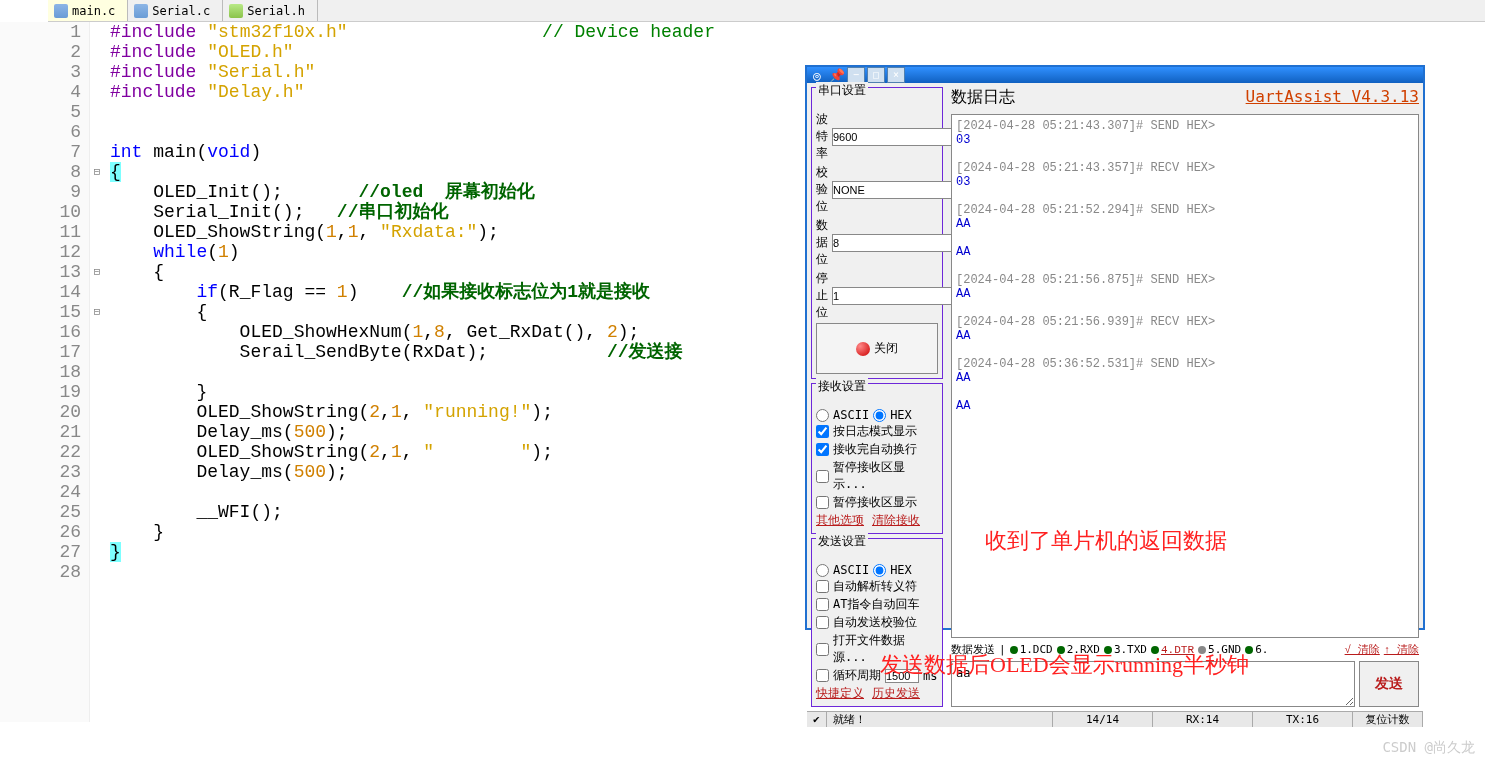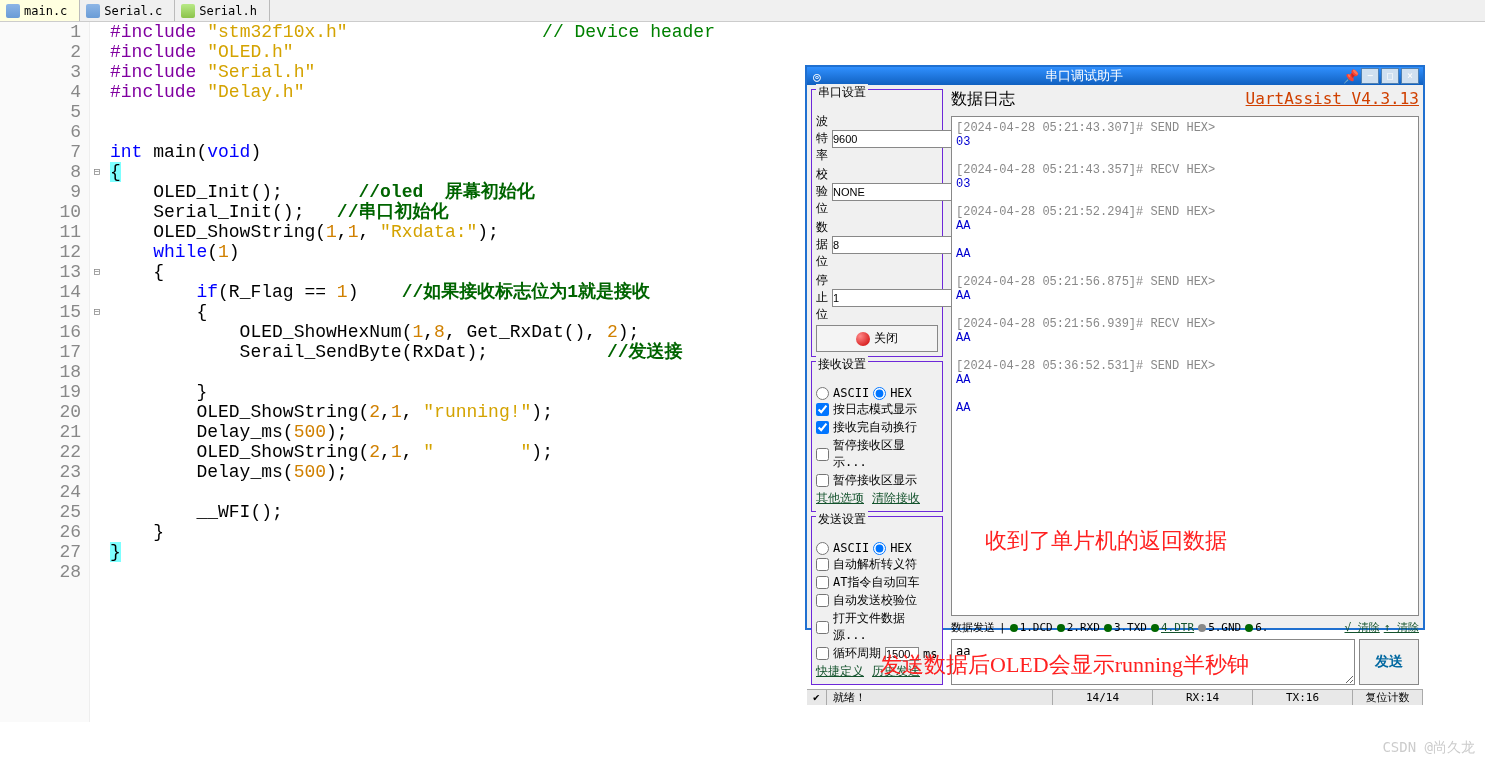--- a/index.html
+++ b/index.html
@@ -1,18 +1,18 @@
 <!DOCTYPE html>
 <html><head>
 <meta charset="utf-8">
 <style>
 * { margin: 0; padding: 0; box-sizing: border-box; }
 body { font-family: "Microsoft YaHei", Consolas, monospace; font-size: 13px; background: #fff; width: 1485px; height: 763px; position: relative; overflow: hidden; }
 
-.tabs { display: flex; background: #f0f0f0; border-bottom: 1px solid #ccc; height: 22px; }
+.tabs { display: flex; background: #f0f0f0; border-bottom: 1px solid #ccc; height: 22px; margin-left: 48px; }
 .tab { padding: 2px 12px 2px 6px; border-right: 1px solid #bbb; font-size: 12px; display: flex; align-items: center; gap: 4px; cursor: pointer; }
 .tab.active { background: #ffffe0; }
 .tab-icon { width: 14px; height: 14px; display: inline-block; }
 .icon-c { background: linear-gradient(#8db5e6,#6a9cd6); border-radius: 2px; }
 .icon-h { background: linear-gradient(#b8e986,#8bc34a); border-radius: 2px; }
 
 .editor { display: flex; height: 700px; background: #fff; font-family: Consolas, "Courier New", monospace; font-size: 18px; line-height: 20px; }
 .gutter { width: 90px; text-align: right; color: #888; padding-right: 8px; user-select: none; background: #fafafa; border-right: 1px solid #eee; }
 .fold-col { width: 14px; background: #fff; color: #888; font-size: 11px; }
 .fold-col div { height: 20px; display: flex; align-items: center; justify-content: center; }
@@ -37,40 +37,40 @@
 .uart-body { flex: 1; display: flex; font-size: 12px; }
 .uart-left { width: 140px; display: flex; flex-direction: column; gap: 4px; padding: 4px; }
 .uart-right { flex: 1; display: flex; flex-direction: column; padding: 4px; gap: 4px; }
 
 .grp { border: 1px solid #6d28d9; background: #f0f0f0; padding: 4px; }
 .grp-title { font-size: 12px; margin-bottom: 2px; position: relative; top: -10px; background: #f0f0f0; display: inline-block; padding: 0 2px; }
 .row { display: flex; align-items: center; gap: 4px; margin-bottom: 2px; font-size: 12px; }
 .row label { width: 40px; }
 .row select, .row input.combo { flex: 1; border: 1px solid #888; font-size: 11px; height: 18px; background: #fff; }
 .btn { border: 1px solid #888; background: #f4f4f4; padding: 2px 8px; font-size: 12px; }
-.btn-close { display: flex; align-items: center; gap: 4px; justify-content: center; width: 100%; padding: 4px; }
+.btn-close { display: flex; align-items: center; gap: 4px; justify-content: center; width: 100%; padding: 16px; }
 .red-dot { width: 14px; height: 14px; border-radius: 50%; background: radial-gradient(circle at 30% 30%, #ff8888, #cc0000); }
 
 .chk-row { display: flex; align-items: center; gap: 4px; font-size: 12px; margin: 1px 0; }
 .link-row { display: flex; gap: 8px; font-size: 12px; }
-.link { color: #14532d; text-decoration: underline; cursor: pointer; }
+.link { color: #b91c1c; text-decoration: underline; cursor: pointer; font-family: Liberation Mono, monospace; }
 
 .log-area { flex: 1; border: 1px solid #888; background: #fff; padding: 4px; font-family: "Courier New", monospace; font-size: 12px; overflow: auto; position: relative; }
 .log-title { display: flex; justify-content: space-between; font-size: 16px; margin-bottom: 2px; }
 .log-title .uartassist { color: #d04000; text-decoration: underline; }
 .log-line { color: #888; }
 .log-hex { color: #0000d0; }
 
 .send-bar { display: flex; align-items: center; gap: 4px; font-size: 11px; }
 .send-bar .indicator { display: inline-flex; align-items: center; gap: 2px; }
 .dot-g { width: 8px; height: 8px; border-radius: 50%; background: #060; }
 .dot-gr { width: 8px; height: 8px; border-radius: 50%; background: #888; }
 .send-area { display: flex; gap: 4px; }
 .send-input { flex: 1; border: 1px solid #888; background: #fff; padding: 4px; height: 46px; font-family: monospace; font-size: 12px; }
-.send-btn { width: 60px; border: 1px solid #888; background: #f0f0f0; color: #0369a1; font-weight: bold; font-size: 14px; }
+.send-btn { width: 60px; border: 1px solid #888; background: #f0f0f0; color: #b91c1c; font-weight: bold; font-size: 14px; }
 
 .statusbar { height: 20px; background: #e8e8e8; border-top: 1px solid #aaa; display: flex; align-items: center; font-size: 11px; }
 .statusbar div { border-right: 1px solid #aaa; padding: 0 6px; height: 100%; display: flex; align-items: center; }
 .status-ready { flex: 1; }
 
 .annotation-red { position: absolute; color: #ff2020; font-size: 22px; font-family: "Microsoft YaHei"; }
 .ann1 { left: 985px; top: 526px; }
 .ann2 { left: 880px; top: 650px; }
 
 .watermark { position: absolute; right: 10px; bottom: 6px; color: #ccc; font-size: 14px; }
@@ -153,21 +153,20 @@
       <div></div>
       <div></div>
       <div></div>
     </div>
   <div class="code" id="code"><div><span class="pre">#include</span> <span class="str">"stm32f10x.h"</span>                  <span class="cmt">// Device header</span></div><div><span class="pre">#include</span> <span class="str">"OLED.h"</span></div><div><span class="pre">#include</span> <span class="str">"Serial.h"</span></div><div><span class="pre">#include</span> <span class="str">"Delay.h"</span></div><div>&nbsp;</div><div>&nbsp;</div><div><span class="kw">int</span> main(<span class="kw">void</span>)</div><div><span class="hl">{</span></div><div>    OLED_Init();       <span class="cmt2">//oled  屏幕初始化</span></div><div>    Serial_Init();   <span class="cmt2">//串口初始化</span></div><div>    OLED_ShowString(<span class="num">1</span>,<span class="num">1</span>, <span class="str">"Rxdata:"</span>);</div><div>    <span class="kw">while</span>(<span class="num">1</span>)</div><div>    {</div><div>        <span class="kw">if</span>(R_Flag == <span class="num">1</span>)    <span class="cmt2">//如果接收标志位为1就是接收</span></div><div>        {</div><div>            OLED_ShowHexNum(<span class="num">1</span>,<span class="num">8</span>, Get_RxDat(), <span class="num">2</span>);</div><div>            Serail_SendByte(RxDat);           <span class="cmt2">//发送接</span></div><div>&nbsp;</div><div>        }</div><div>        OLED_ShowString(<span class="num">2</span>,<span class="num">1</span>, <span class="str">"running!"</span>);</div><div>        Delay_ms(<span class="num">500</span>);</div><div>        OLED_ShowString(<span class="num">2</span>,<span class="num">1</span>, <span class="str">"        "</span>);</div><div>        Delay_ms(<span class="num">500</span>);</div><div>&nbsp;</div><div>        __WFI();</div><div>    }</div><div><span class="hl">}</span></div><div>&nbsp;</div></div>
 </div>
 
 <div class="uart-window">
   <div class="uart-title">
     <span class="uart-title-icon">◎</span>
-    <span class="uart-title-text">串口调试助手</span>
     <span class="uart-title-icon">📌</span>
     <div class="uart-title-btns">
       <div class="uart-tbtn">−</div>
       <div class="uart-tbtn">□</div>
       <div class="uart-tbtn">×</div>
     </div>
   </div>
   <div class="uart-body">
     <div class="uart-left">
       <div class="grp">

